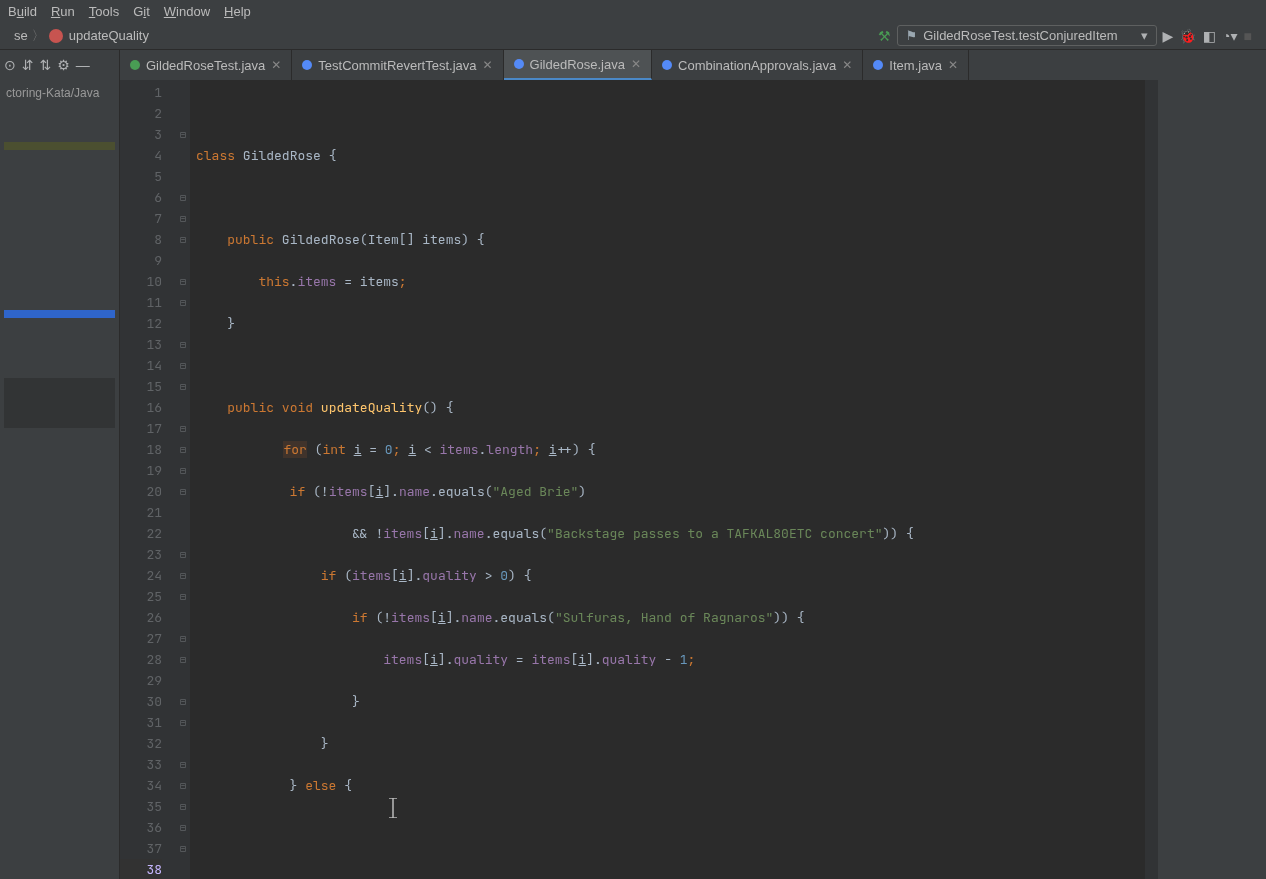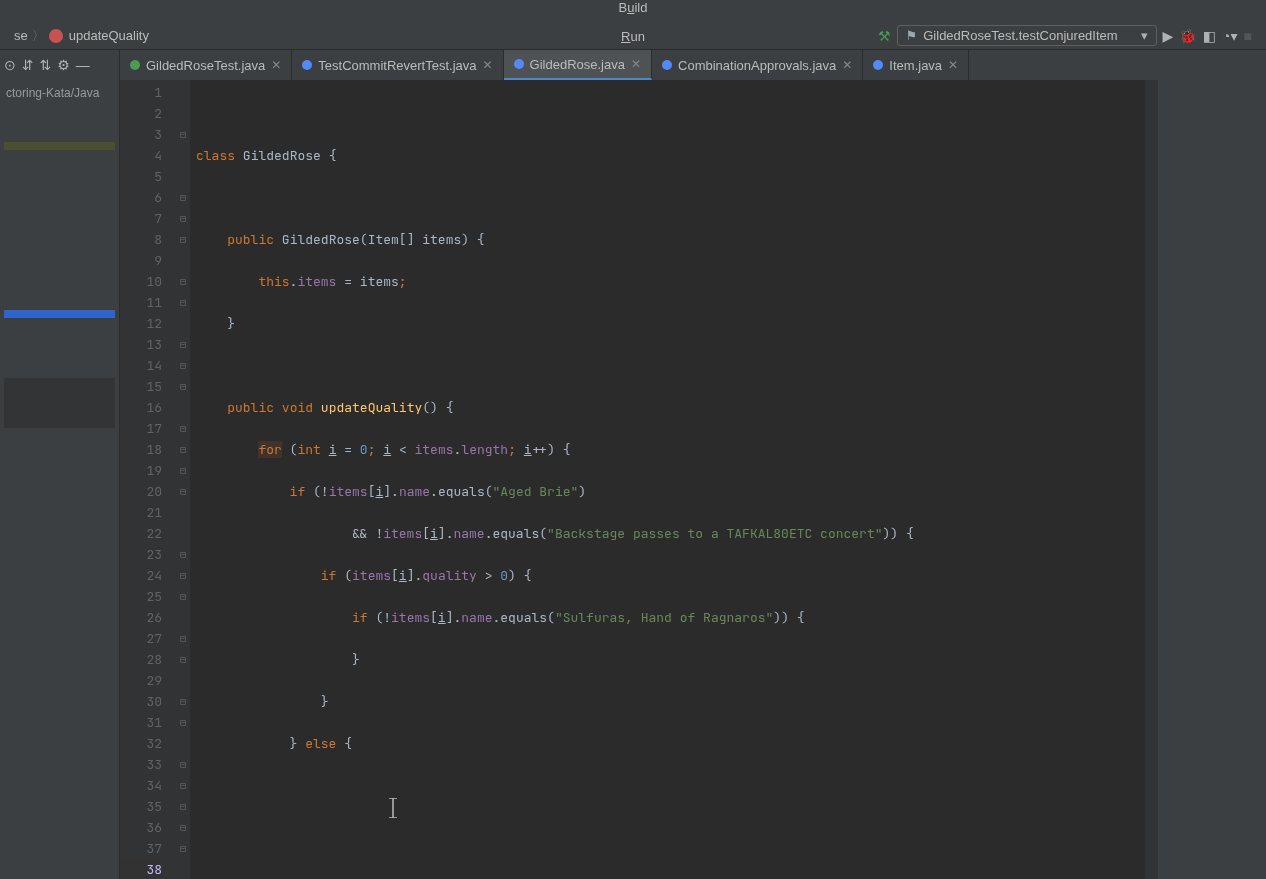--- a/index.html
+++ b/index.html
@@ -13,21 +13,20 @@
     height: 879px;
   }
   .menubar {
     display: flex;
     gap: 14px;
     padding: 0 8px;
     height: 22px;
     align-items: center;
     background: #3c3f41;
     color: #bbbbbb;
-    flex-direction: column;
   }
   .menubar span { cursor: pointer; }
   .menubar u { text-decoration: underline; }
   .breadcrumb-row {
     display: flex;
     align-items: center;
     height: 28px;
     padding: 0 14px;
     justify-content: space-between;
     border-bottom: 1px solid #2b2b2b;
@@ -125,21 +124,21 @@
   .fold-col div { height: 21px; text-align: center; }
   .code {
     flex: 1;
     padding: 2px 0 2px 6px;
     white-space: pre;
     color: #a9b7c6;
     position: relative;
   }
   .code .row { height: 21px; }
   .kw { color: #cc7832; }
-  .kw-hl { color: #cc7832; background:#40332b; }
+  .kw-hl { color: #cc7832; background:#40332b;margin-left:25px; }
   .str { color: #6a8759; }
   .num { color: #6897bb; }
   .fld { color: #9876aa; }
   .mth { color: #ffc66d; }
   .pkg { color: #a9b7c6; }
   .semi{ color: #cc7832; }
   .cursor-caret {
     position: absolute;
     left: 196px; top: 718px;
     width: 14px; height: 20px;
@@ -320,20 +319,21 @@
 <div class="row">    <span class="kw">public</span> <span>GildedRose</span>(<span>Item</span>[] items) {</div>
 <div class="row">        <span class="kw">this</span>.<span class="fld">items</span> = items<span class="semi">;</span></div>
 <div class="row">    }</div>
 <div class="row"></div>
 <div class="row">    <span class="kw">public</span> <span class="kw">void</span> <span class="mth">updateQuality</span>() {</div>
 <div class="row">        <span class="kw-hl">for</span> (<span class="kw">int</span> <u>i</u> = <span class="num">0</span><span class="semi">;</span> <u>i</u> &lt; <span class="fld">items</span>.<span class="fld">length</span><span class="semi">;</span> <u>i</u>++) {</div>
 <div class="row">            <span class="kw">if</span> (!<span class="fld">items</span>[<u>i</u>].<span class="fld">name</span>.<span>equals</span>(<span class="str">"Aged Brie"</span>)</div>
 <div class="row">                    &amp;&amp; !<span class="fld">items</span>[<u>i</u>].<span class="fld">name</span>.<span>equals</span>(<span class="str">"Backstage passes to a TAFKAL80ETC concert"</span>)) {</div>
 <div class="row">                <span class="kw">if</span> (<span class="fld">items</span>[<u>i</u>].<span class="fld">quality</span> &gt; <span class="num">0</span>) {</div>
 <div class="row">                    <span class="kw">if</span> (!<span class="fld">items</span>[<u>i</u>].<span class="fld">name</span>.<span>equals</span>(<span class="str">"Sulfuras, Hand of Ragnaros"</span>)) {</div>
+<div class="row">                        <span class="fld">items</span>[<u>i</u>].<span class="fld">quality</span> = <span class="fld">items</span>[<u>i</u>].<span class="fld">quality</span> - <span class="num">1</span><span class="semi">;</span></div>
 <div class="row">                    }</div>
 <div class="row">                }</div>
 <div class="row">            } <span class="kw">else</span> {</div>
 
 
 
 
 
 
 

